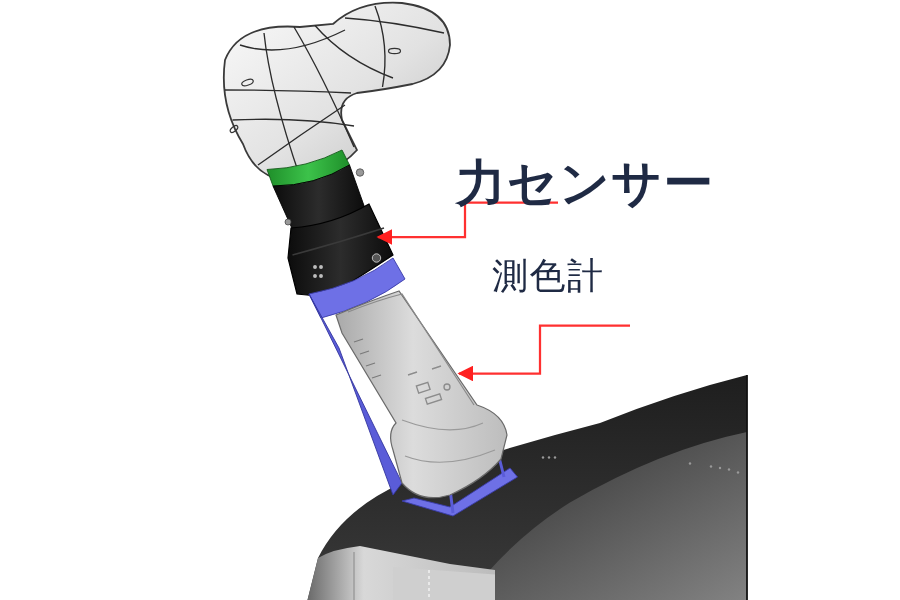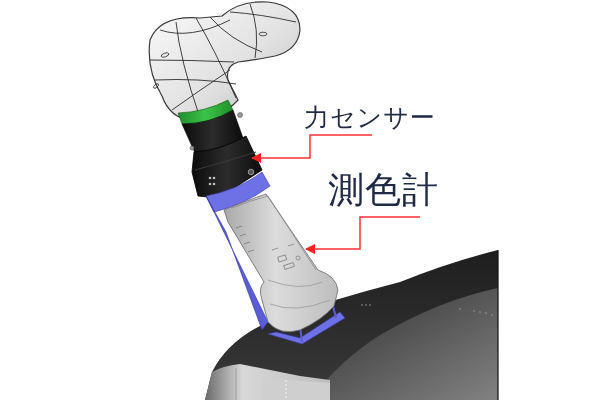--- a/index.html
+++ b/index.html
@@ -7,22 +7,22 @@
   #stage { position: absolute; left: 0; top: 0; width: 600px; height: 400px; }
   .label {
     position: absolute;
     color: #1f2a44;
     font-family: "DejaVu Sans", sans-serif;
     font-size: 26px;
     letter-spacing: 1px;
     line-height: 1;
     white-space: nowrap;
   }
-  #label-force { left: 304px; top: 105px; font-size: 25px; }
-  #label-color { left: 328px; top: 172px; font-size: 36px; }
+  #label-force { left: 304px; top: 105px; font-size: 33px; font-weight: bold; }
+  #label-color { left: 328px; top: 172px; font-size: 24px; }
 </style>
 </head>
 <body>
 
 <svg id="stage" viewBox="0 0 600 400" xmlns="http://www.w3.org/2000/svg">
   <defs>
     <linearGradient id="armGrad" x1="0" y1="0" x2="1" y2="1">
       <stop offset="0" stop-color="#fafafa"></stop>
       <stop offset="0.55" stop-color="#e2e2e2"></stop>
       <stop offset="1" stop-color="#bdbdbd"></stop>

